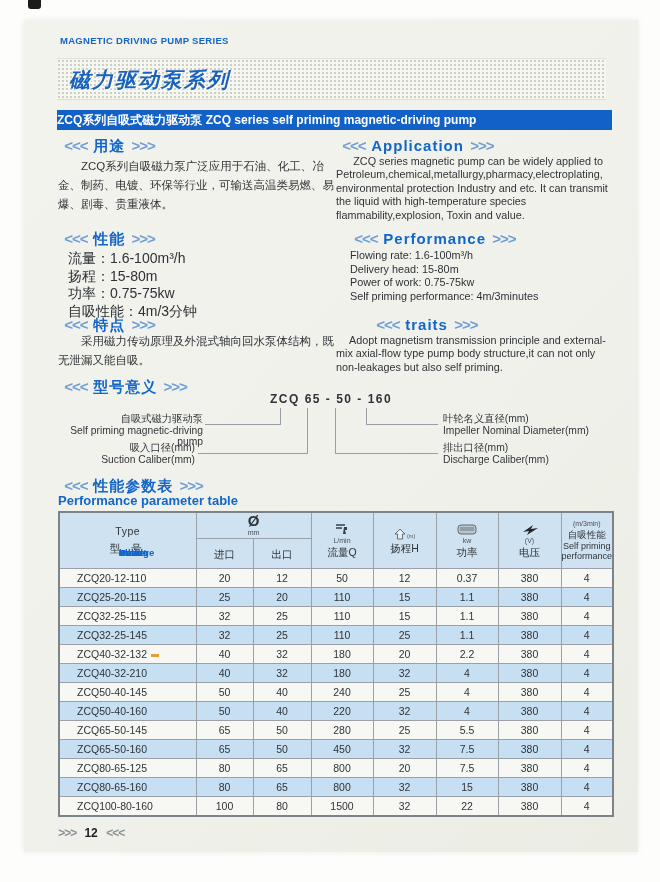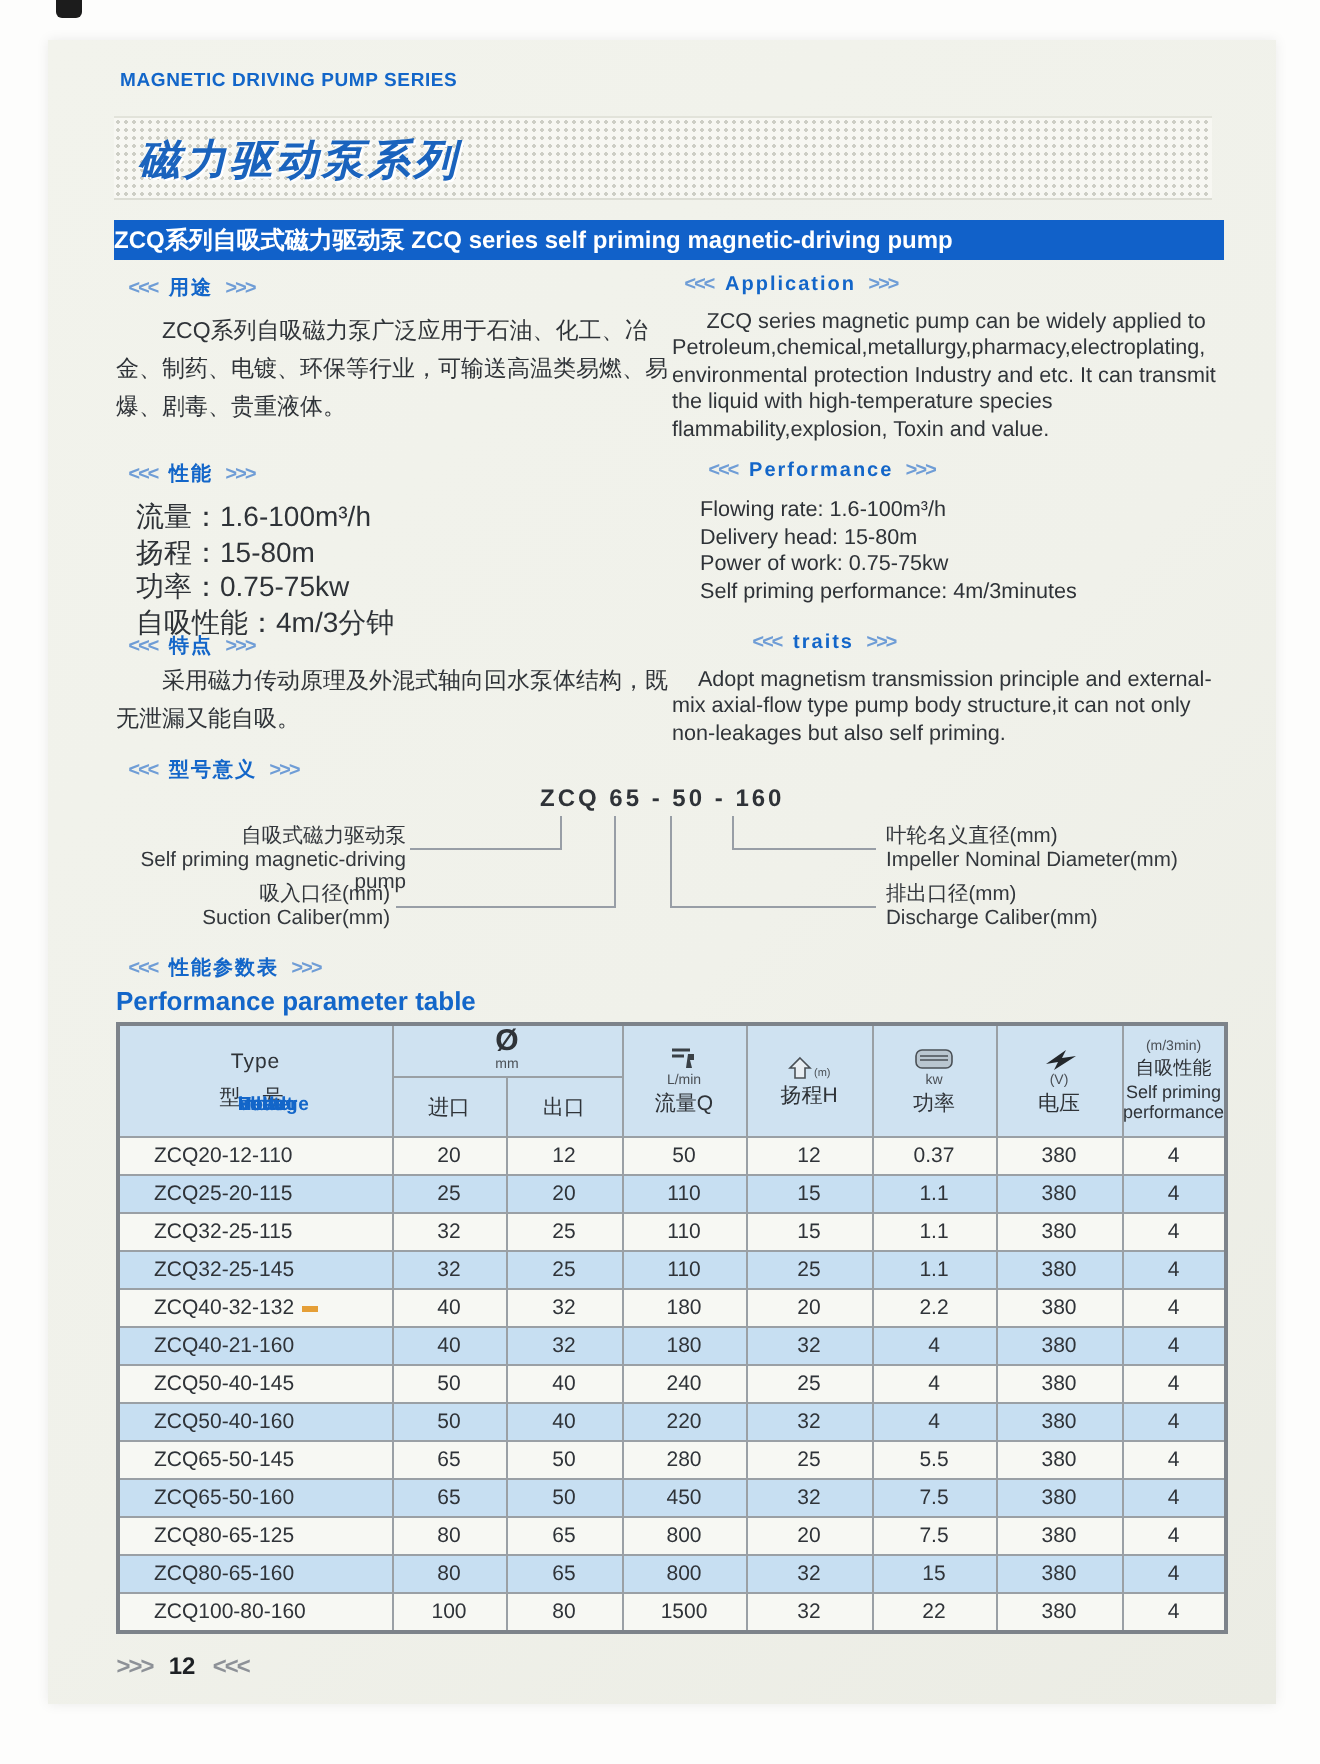--- a/index.html
+++ b/index.html
@@ -36,21 +36,21 @@
   .zh-series{
     position:absolute;left:12px;top:7px;
     font-size:21px;font-weight:bold;font-style:italic;color:#1a63bd;
     letter-spacing:2px;text-shadow:1px 1px 0 #ffffff;
   }
   .banner{
     position:absolute;left:57px;top:110px;width:555px;height:20px;
     background:var(--banner);
     color:#fff;font-size:12px;font-weight:bold;line-height:20px;text-align:left;white-space:nowrap;
   }
-  .sec-head{font-size:10px;font-weight:bold;white-space:nowrap;}
+  .sec-head{font-size:15px;font-weight:bold;white-space:nowrap;}
   .sec-head .chev{color:#6f9dd6;font-style:italic;letter-spacing:-1px;margin:0 6px;}
   .sec-head .sec-title{color:var(--accent);letter-spacing:1px;}
   .blk{position:absolute;}
   .zh-body{font-size:11.5px;line-height:19px;text-indent:2em;color:#303439;}
   .en-body{font-size:10.8px;line-height:13.4px;color:#303439;text-indent:1.6em;}
   ul.specs{list-style:none;}
   ul.specs-zh li{font-size:14px;line-height:17.5px;color:#2e3237;padding-left:10px;}
   ul.specs-en li{font-size:10.8px;line-height:13.5px;color:#2e3237;padding-left:14px;}
   
   .diagram{position:absolute;left:58px;top:392px;width:554px;height:90px;font-size:10.3px;color:#33373c;}
@@ -323,21 +323,21 @@
         <td class="cell-type">ZCQ40-32-132</td>
         <td class="cell-num">40</td>
         <td class="cell-num">32</td>
         <td class="cell-num">180</td>
         <td class="cell-num">20</td>
         <td class="cell-num">2.2</td>
         <td class="cell-num">380</td>
         <td class="cell-num">4</td>
       </tr>
       <tr>
-        <td class="cell-type">ZCQ40-21-160</td>
+        <td class="cell-type">ZCQ40-32-210</td>
         <td class="cell-num">40</td>
         <td class="cell-num">32</td>
         <td class="cell-num">180</td>
         <td class="cell-num">32</td>
         <td class="cell-num">4</td>
         <td class="cell-num">380</td>
         <td class="cell-num">4</td>
       </tr>
       <tr>
         <td class="cell-type">ZCQ50-40-145</td>

